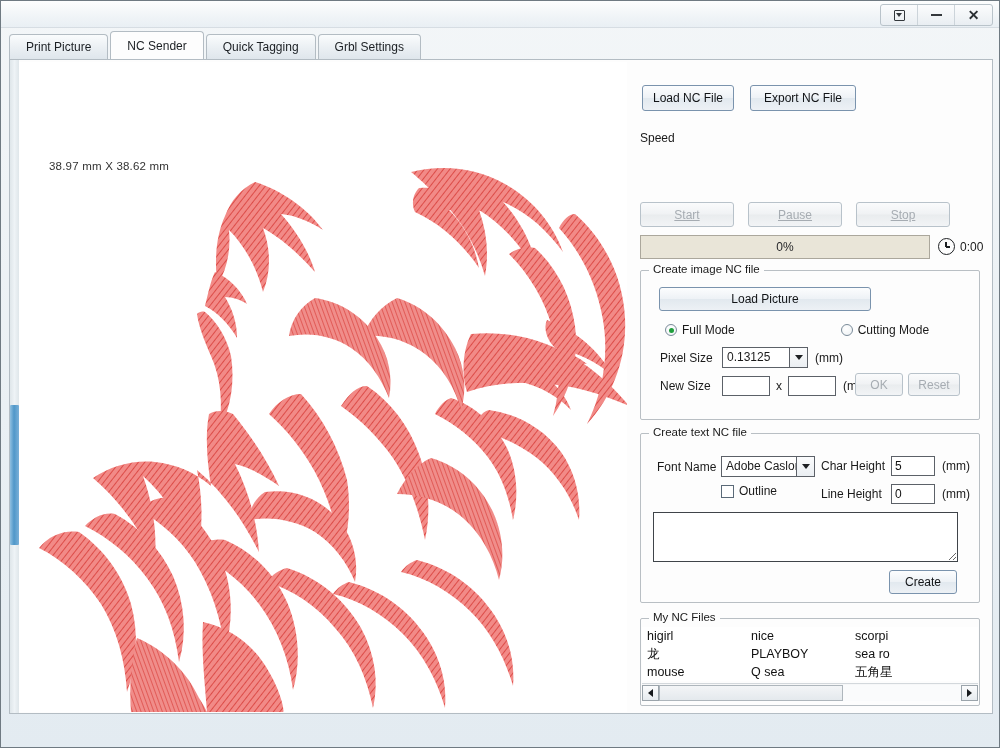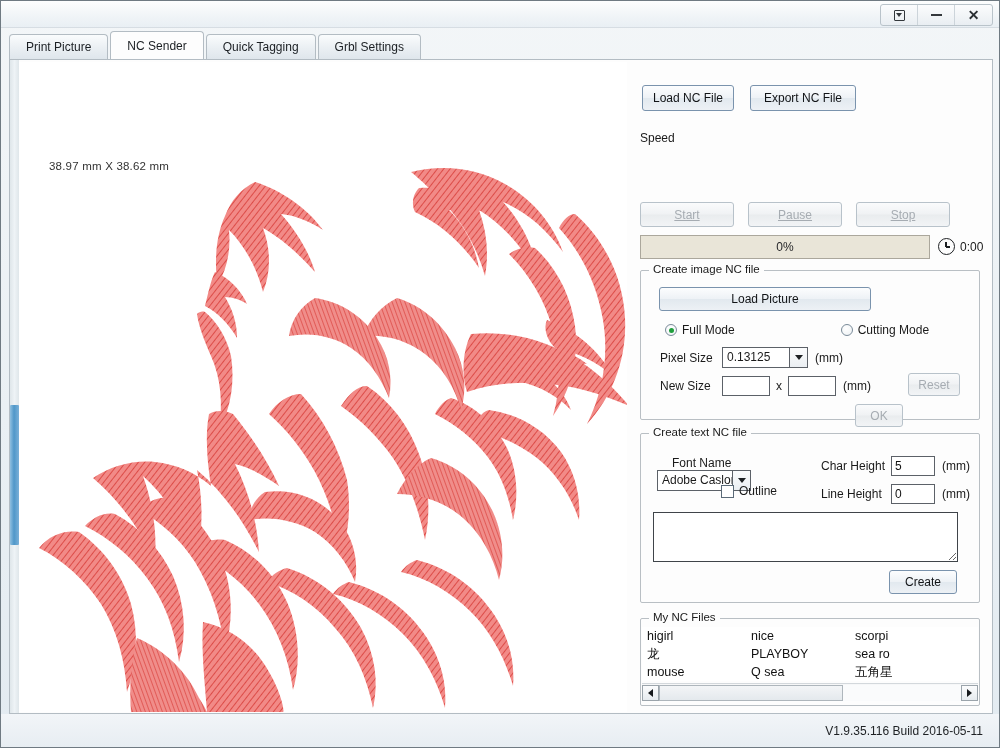--- a/index.html
+++ b/index.html
@@ -284,25 +284,25 @@
   }
   .combo .combo-arrow::after {
     content: "";
     border-left: 4px solid transparent;
     border-right: 4px solid transparent;
     border-top: 5px solid #1d2023;
   }
   .unit { margin-left: 7px; font-size: 12px; }
   .mult { margin: 0 6px; font-size: 12px; }
 
-  .btn-ok { position: absolute; left: 214px; top: 102px; width: 48px; height: 23px; margin-top: 31px; }
+  .btn-ok { position: absolute; left: 214px; top: 102px; width: 48px; height: 23px; }
   .btn-reset { position: absolute; left: 267px; top: 102px; width: 52px; height: 23px; }
 
   .gb-text { left: 8px; top: 371px; width: 340px; height: 170px; }
-  .fr-font { position: absolute; left: 16px; top: 22px; display: flex; align-items: center; font-size: 12px; flex-direction: column; }
+  .fr-font { position: absolute; left: 16px; top: 22px; display: flex; align-items: center; font-size: 12px; }
   .fr-outline { position: absolute; left: 80px; top: 50px; display: flex; align-items: center; font-size: 12px; cursor: pointer; }
   .checkbox-mark {
     width: 13px; height: 13px;
     border: 1px solid #5b6a78;
     background: #fff;
     margin-right: 5px;
     flex: none;
   }
   .fr-charh { position: absolute; left: 180px; top: 22px; display: flex; align-items: center; font-size: 12px; }
   .fr-lineh { position: absolute; left: 180px; top: 50px; display: flex; align-items: center; font-size: 12px; }
@@ -673,17 +673,14 @@
           <div class="hs-track">
             <div class="hs-thumb"></div>
           </div>
           <div class="hs-btn right"></div>
         </div>
       </div>
 
     </div>
   </div>
 
-  <div class="statusbar">
-    <span class="version">V1.9.35.116 Build 2016-05-11</span>
-  </div>
 
 </div>
 
 </body></html>

